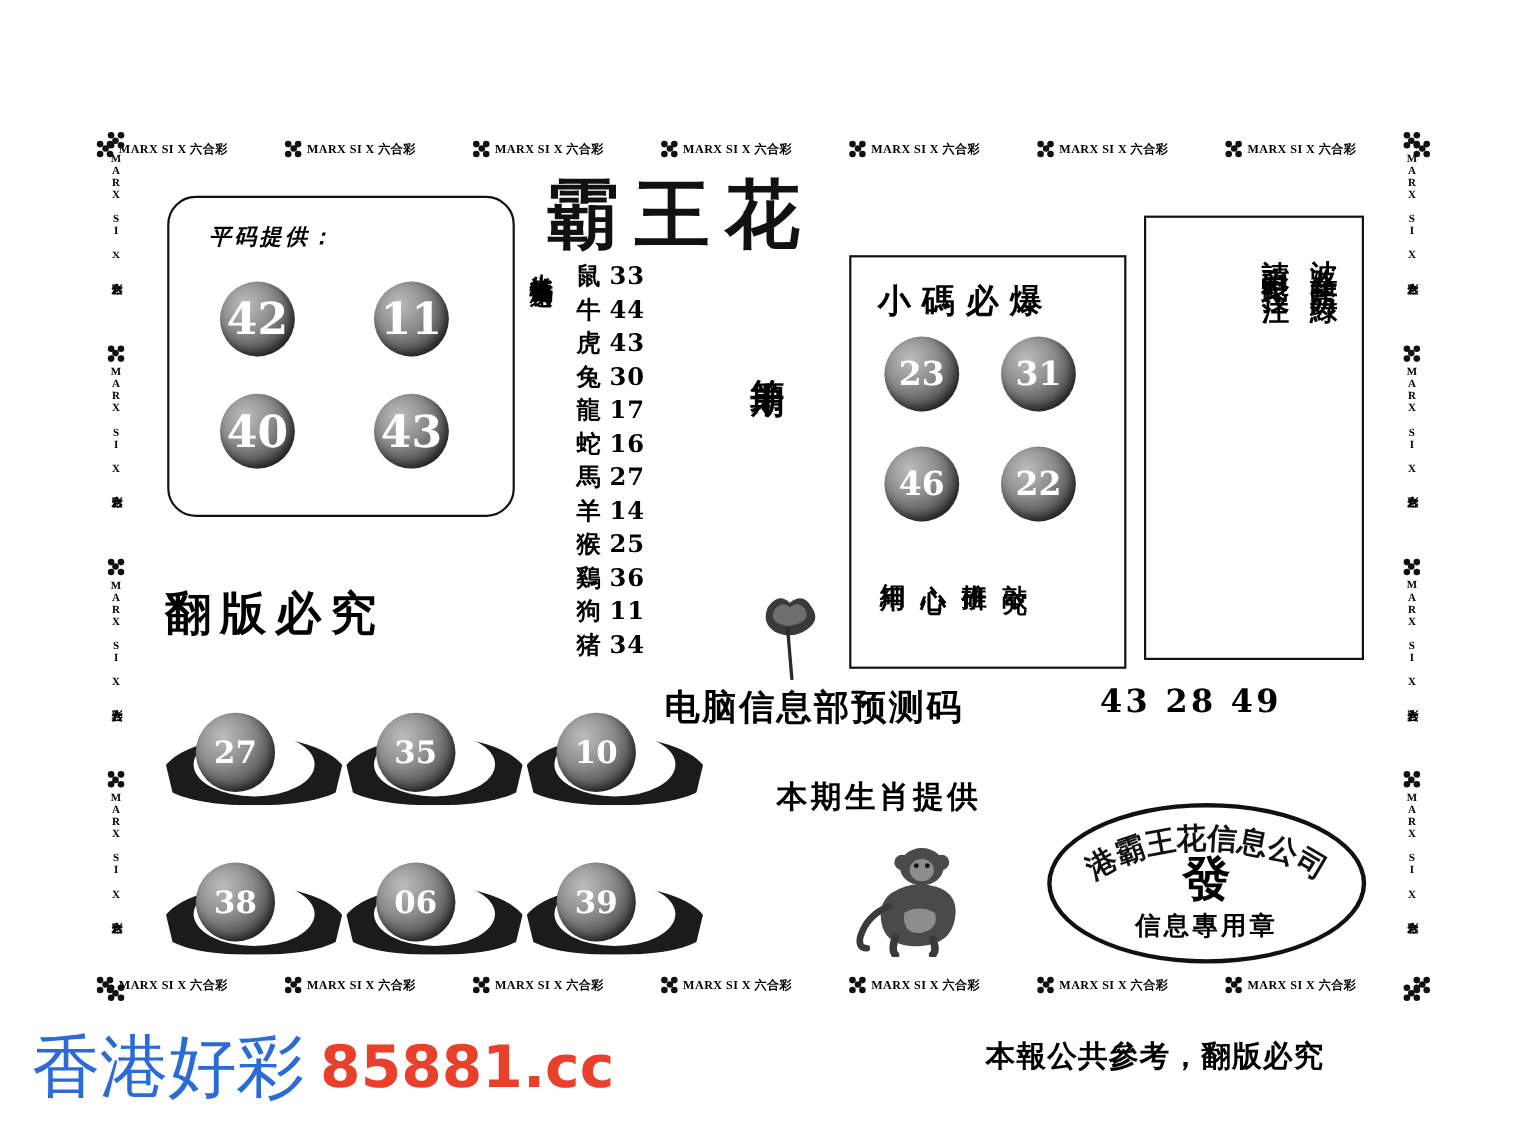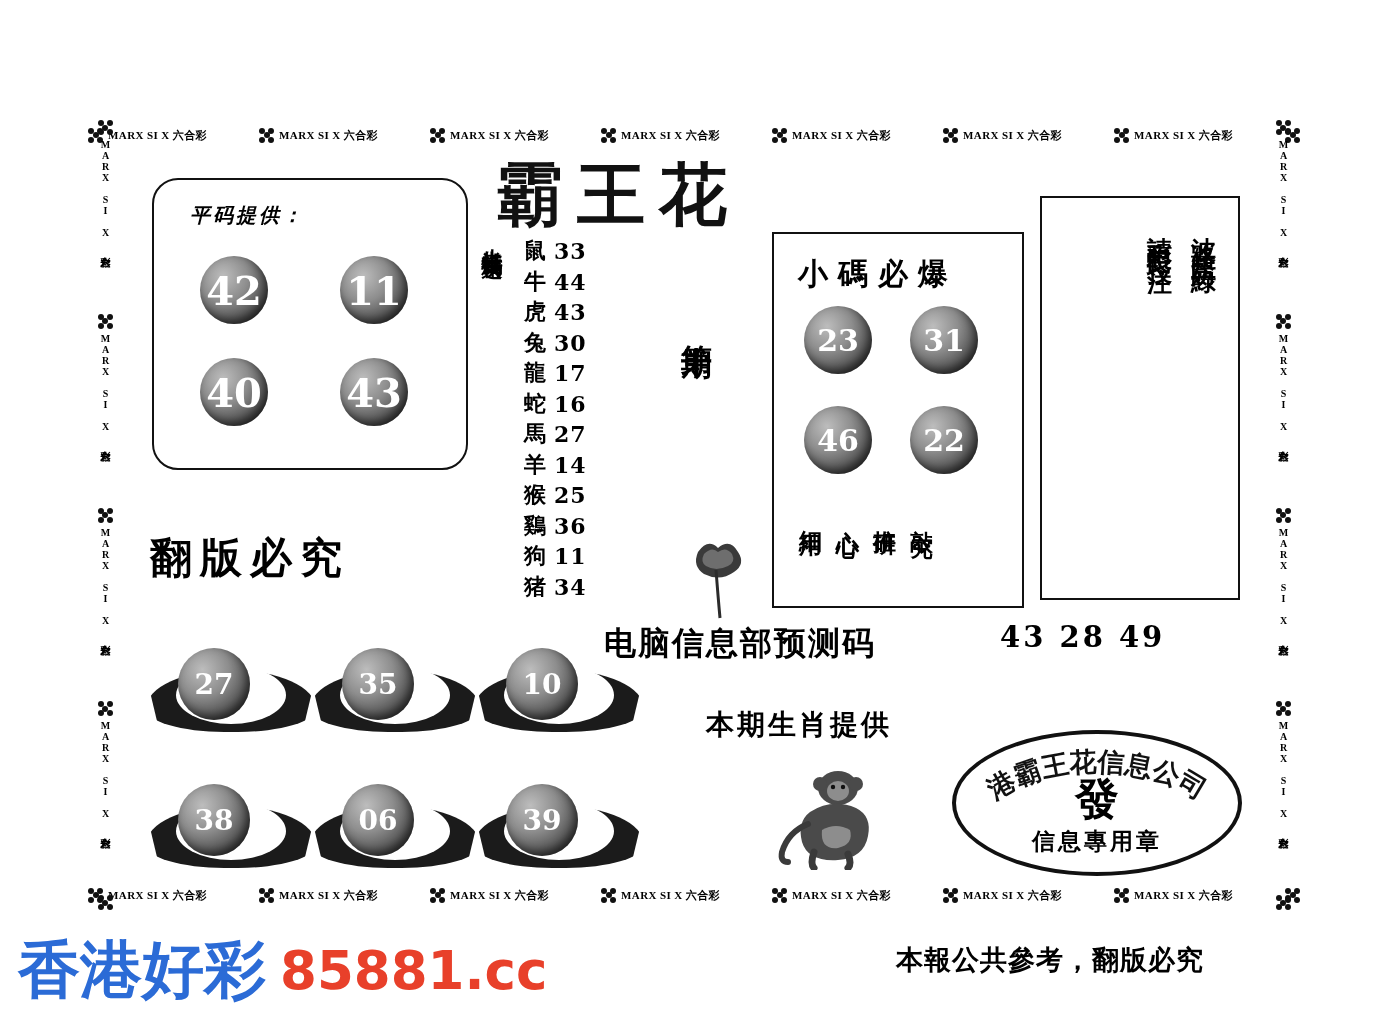--- a/index.html
+++ b/index.html
@@ -145,21 +145,21 @@
      font-family:"DejaVu Serif",serif;}
   .stamp .sub{position:absolute;left:0;right:0;top:96px;text-align:center;font-size:23px;font-weight:bold;
      letter-spacing:3px;font-family:"DejaVu Serif",serif;}
 
   
   .footer-note{
     position:absolute;left:896px;top:942px;font-size:27px;font-weight:bold;letter-spacing:1px;
     font-family:"DejaVu Serif",serif;
   }
   .promo{position:absolute;left:18px;top:928px;display:flex;align-items:center;gap:14px;}
-  .promo .cn{font-size:62px;font-weight:bold;color:#2b6bd6;font-family:"DejaVu Sans",sans-serif;letter-spacing:0px;}
+  .promo .cn{font-size:62px;font-weight:normal;color:#2b6bd6;font-family:"DejaVu Sans",sans-serif;letter-spacing:0px;margin-left:11px;}
   .promo .url{font-size:53px;font-weight:bold;color:#e8402a;font-family:"DejaVu Sans",sans-serif;}
 </style>
 </head>
 <body>
 
 <div class="page">
 
   <div class="border-frame">
     <div class="brd-row brd-top">
       <div class="brd-item">

